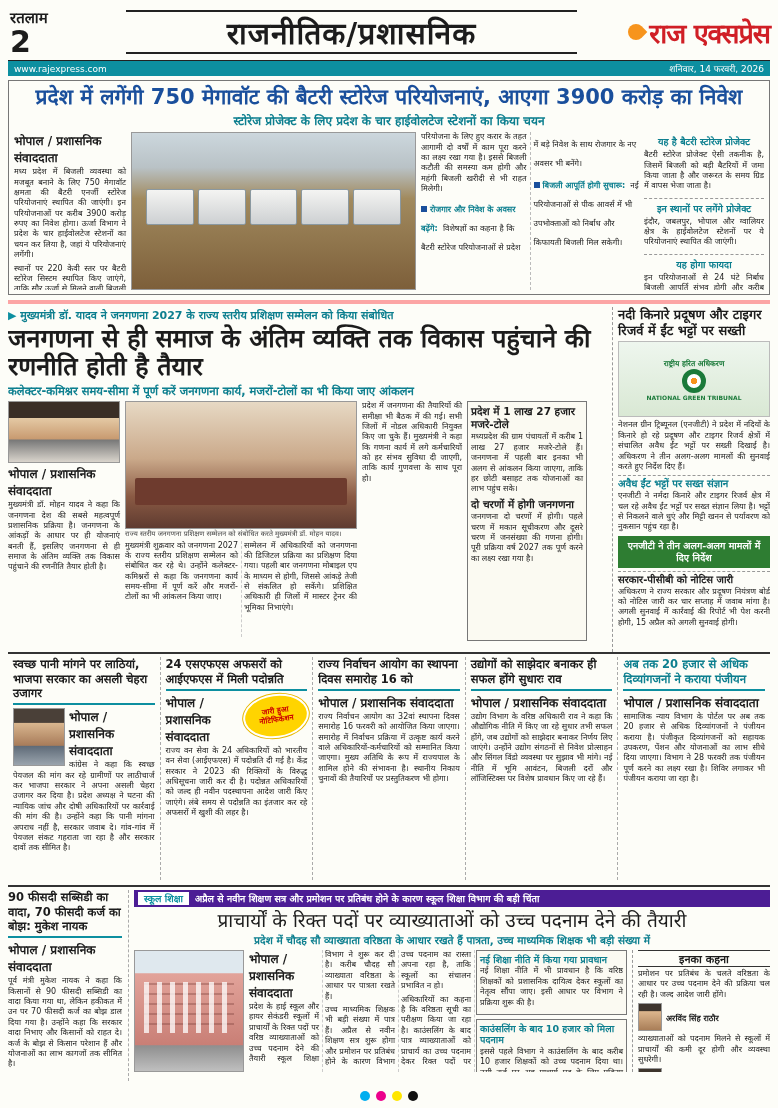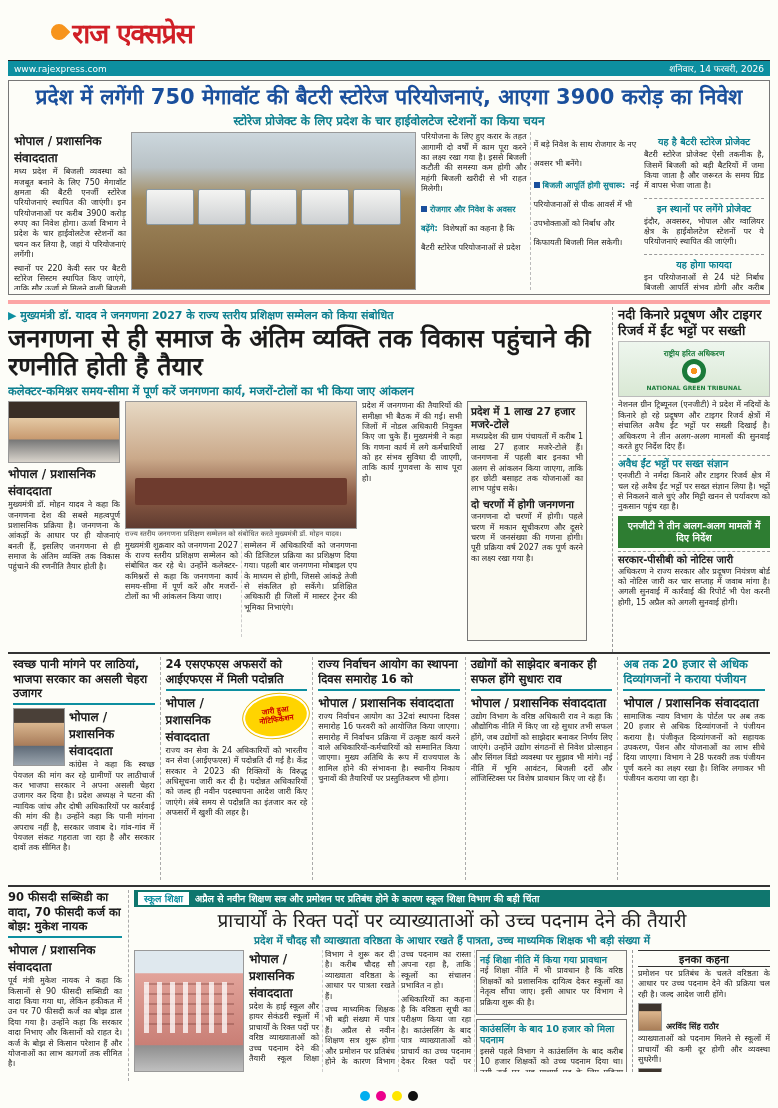--- a/index.html
+++ b/index.html
@@ -61,21 +61,21 @@
   .dais { position:absolute; bottom:18%; left:4%; right:4%; height:22%; background:#6e3b2e; border-radius:2px; }
   .ev-caption { font-size:7px; color:#444; margin:1px 0 2px; line-height:1.2; }
   .cc2-text { column-count:2; column-gap:6px; column-rule:1px dashed #ccc; height:96px; overflow:hidden; }
   .cc3 { width:100px; }
   .cc4 { width:120px; border:1px solid #777; background:#fbfaf2; padding:3px; }
   .cc4 .bx-title { font-weight:bold; font-size:10.5px; line-height:1.2; margin-bottom:2px; }
 
   
   .ngt { width:158px; border-left:1px dashed #999; padding-left:5px; }
   .ngt-h { font-weight:bold; font-size:13px; line-height:1.2; margin-bottom:3px; }
-  .ngt-logo { height:56px; border:1px solid #bbb; background:linear-gradient(#eef6ee,#d9e8d4); display:flex;
+  .ngt-logo { height:76px; border:1px solid #bbb; background:linear-gradient(#eef6ee,#d9e8d4); display:flex;
               flex-direction:column; align-items:center; justify-content:center; gap:1px; margin-bottom:3px; }
   .ngt-l1 { color:#1b7a3a; font-weight:bold; font-size:7.5px; }
   .ngt-circle { width:24px; height:24px; border:5px solid #1b7a3a; border-radius:50%; background:radial-gradient(#f7941d 30%, #fff 32%); }
   .ngt-l2 { color:#1b7a3a; font-size:6px; font-weight:bold; }
   .ngt-box { border-top:1px dashed #999; padding-top:2px; margin-top:2px; }
   .ngt-bt { color:#0d7f8f; font-weight:bold; font-size:10px; line-height:1.2; margin-bottom:1px; }
   .ngt-bt2 { color:#222; }
   .greenbox { background:#2e7d32; color:#fff; font-weight:bold; font-size:9.5px; text-align:center;
               padding:4px 3px; margin:3px 0; line-height:1.25; }
 
@@ -91,55 +91,60 @@
   .badge { float:right; width:62px; height:40px; background:#ffd400; border-radius:50%;
            display:flex; align-items:center; justify-content:center; text-align:center;
            color:#c00; font-weight:bold; font-size:7.5px; line-height:1.15;
            box-shadow:0 0 0 2px #fff, 0 0 0 3px #e8b800; transform:rotate(-8deg); margin:2px 0 2px 3px; }
 
   
   .school-wrap { display:flex; gap:6px; border-top:2px solid #333; margin-top:5px; padding-top:3px; height:196px; overflow:hidden; }
   .school-left { width:114px; }
   .sl-h { font-weight:bold; font-size:11.5px; line-height:1.25; }
   .school-main { flex:1; border-left:1px dashed #aaa; padding-left:5px; }
-  .band { display:flex; align-items:center; gap:6px; background:#0f766e; color:#fff;
+  .band { display:flex; align-items:center; gap:6px; background:#4c1d95; color:#fff;
           height:17px; font-size:9.5px; font-weight:bold; padding:0 4px; }
   .band-label { background:#fff; color:#0d8fa0; padding:0 6px; font-size:9.5px; }
   .school-h { font-weight:normal; font-size:19px; text-align:center; margin:3px 0 1px; line-height:1.15; }
   .school-sub { color:#0d7f8f; font-weight:bold; font-size:10.5px; text-align:center; margin-bottom:3px; }
   .school-flex { display:flex; gap:5px; height:122px; overflow:hidden; }
   .sc-photo { width:110px; height:100%; border:1px solid #999;
               background:linear-gradient(180deg,#dfe8ee 0%,#dfe8ee 18%,#e2a39a 19%,#c97f76 78%,#8f8f8f 79%,#bfbfbf 100%); }
   .windows { position:absolute; top:26%; left:8%; right:8%; height:42%;
              background:repeating-linear-gradient(90deg, rgba(255,255,255,.75) 0 5px, transparent 5px 13px),
                         repeating-linear-gradient(0deg, rgba(255,255,255,.0) 0 8px, rgba(120,60,55,.35) 8px 10px); }
   .sc-text { flex:1; column-count:3; column-gap:6px; column-rule:1px dashed #ccc; }
   .sc-boxes { width:151px; }
   .sc-box { border:1px solid #777; padding:3px; margin-bottom:4px; background:#fbfaf2; }
   .sc-box .t { color:#0d7f8f; font-weight:bold; font-size:9.5px; line-height:1.2; margin-bottom:1px; }
   .sc-quotes { width:138px; border-left:1px dashed #999; padding-left:5px; }
   .q-title { font-weight:bold; font-size:11px; text-align:center; border-top:1px solid #333; border-bottom:1px solid #333; margin-bottom:2px; }
   .q-item { margin-bottom:3px; }
-  .q-person { display:flex; align-items:flex-end; gap:4px; margin-top:1px; }
+  .q-person { display:flex; align-items:center; gap:4px; margin-top:1px; }
   .q-photo { width:24px; height:28px; border:1px solid #999;
              background:linear-gradient(180deg,#3d342c 0%,#3d342c 28%,#dcb68d 29%,#a97e58 100%); }
   .q-name { font-weight:bold; font-size:8px; }
 
   
   .footer { height:22px; display:flex; align-items:center; justify-content:center; gap:6px; margin-top:4px; }
   .dot { width:10px; height:10px; border-radius:50%; }
   .dot.c { background:#00aeef; } .dot.m { background:#ec008c; }
   .dot.y { background:#ffe600; } .dot.k { background:#111; }
 </style>
 </head>
 <body>
 
 <div class="page">
 
   <header class="masthead">
+    <div class="mast-left">
+      <div class="city">रतलाम</div>
+      <div class="pageno">2</div>
+    </div>
+    <div class="mast-center">राजनीतिक/प्रशासनिक</div>
     <div class="mast-right">
       <span class="brand-flame"></span>
       <span class="brand-text">राज एक्सप्रेस</span>
     </div>
   </header>
 
   <div class="tealbar">
     <span>www.rajexpress.com</span>
     <span>शनिवार, 14 फरवरी, 2026</span>
   </div>
@@ -173,21 +178,21 @@
           <span class="bodytext">नई परियोजनाओं से पीक आवर्स में भी उपभोक्ताओं को निर्बाध और किफायती बिजली मिल सकेगी।</span>
         </div>
       </div>
       <div class="ts-side">
         <div class="sb-box">
           <div class="sb-title">यह है बैटरी स्टोरेज प्रोजेक्ट</div>
           <p class="bodytext">बैटरी स्टोरेज प्रोजेक्ट ऐसी तकनीक है, जिसमें बिजली को बड़ी बैटरियों में जमा किया जाता है और जरूरत के समय ग्रिड में वापस भेजा जाता है।</p>
         </div>
         <div class="sb-box">
           <div class="sb-title">इन स्थानों पर लगेंगे प्रोजेक्ट</div>
-          <p class="bodytext">इंदौर, अवसरुर, भोपाल और ग्वालियर क्षेत्र के हाईवोलटेज स्टेशनों पर ये परियोजनाएं स्थापित की जाएंगी।</p>
+          <p class="bodytext">इंदौर, जबलपुर, भोपाल और ग्वालियर क्षेत्र के हाईवोलटेज स्टेशनों पर ये परियोजनाएं स्थापित की जाएंगी।</p>
         </div>
         <div class="sb-box">
           <div class="sb-title">यह होगा फायदा</div>
           <p class="bodytext">इन परियोजनाओं से 24 घंटे निर्बाध बिजली आपूर्ति संभव होगी और करीब 3900 करोड़ रुपए का निवेश प्रदेश में आएगा।</p>
         </div>
       </div>
     </div>
   </section>
 
   <section class="census-wrap">

